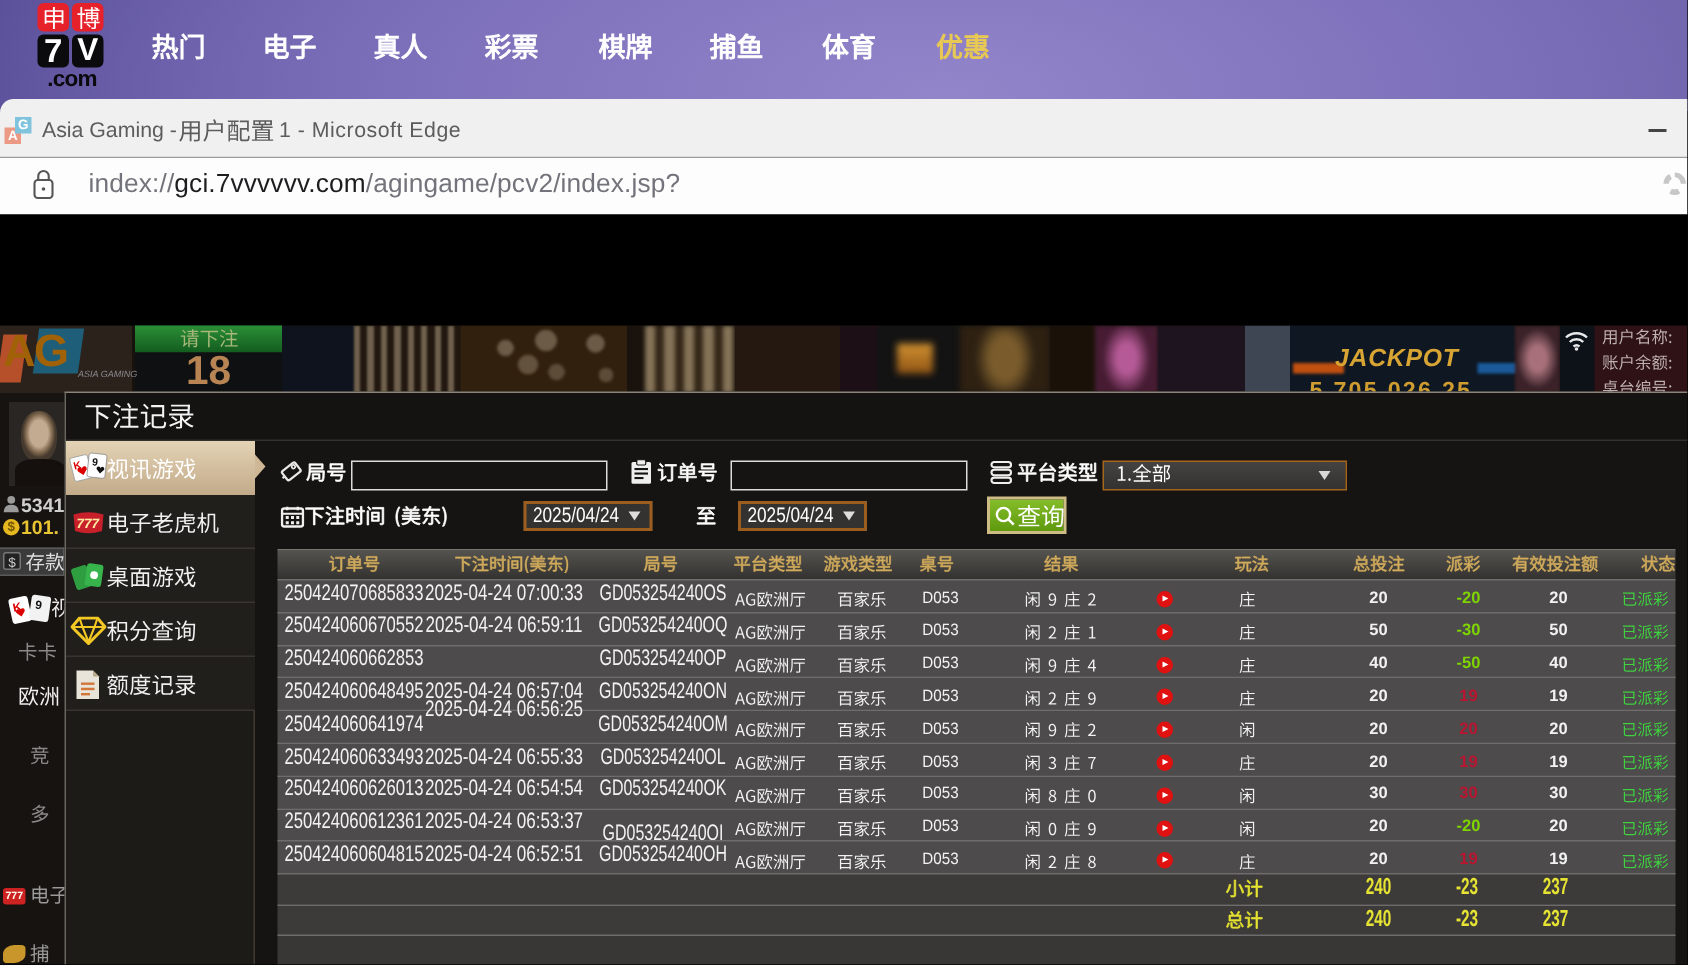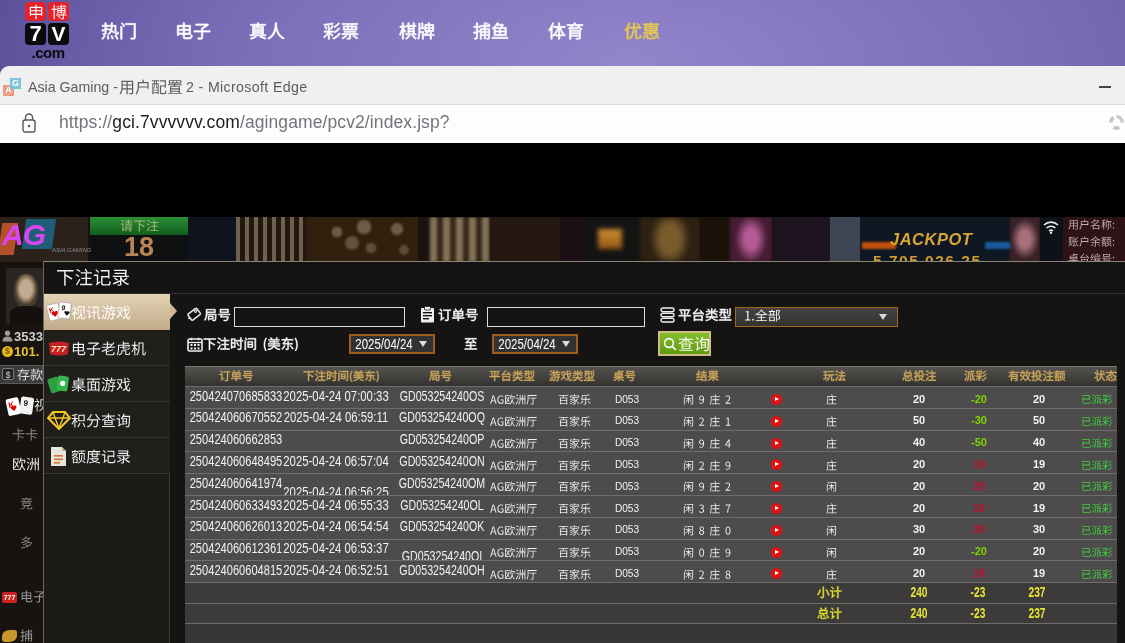--- a/index.html
+++ b/index.html
@@ -98,29 +98,29 @@
 <div style="position:absolute;left:118.5px;top:78.5px;width:64.0px;height:16.6px">
     <svg class="cj" width="64.0" height="16.6" viewBox="0 0 64.0 16.6">
       <g fill="#5c5c5c" transform="matrix(0.01600,0,0,-0.01600,0,14.08)">
         <use href="#g18" x="0"></use>
         <use href="#g19" x="1000"></use>
         <use href="#g20" x="2000"></use>
         <use href="#g21" x="3000"></use>
       </g>
     </svg>
   </div>
-<div class="ab" style="left:186px;top:79px;height:17px;color:#5c5c5c;font-size:14.2px;white-space:nowrap;letter-spacing:0.35px;line-height:17px">2 - Microsoft Edge</div>
+<div class="ab" style="left:186px;top:79px;height:17px;color:#5c5c5c;font-size:14.2px;white-space:nowrap;letter-spacing:0.35px;line-height:17px">1 - Microsoft Edge</div>
 <div class="ab" style="left:1099px;top:86px;width:12px;height:1.5px;background:#444"></div>
 <div class="ab" style="left:0;top:105px;width:1125px;height:38px;background:#fdfdfd"></div>
 <svg class="ab" style="left:22px;top:113px" width="14" height="20" viewBox="0 0 14 20">
 <rect x="1" y="7" width="12" height="12" rx="2.2" fill="none" stroke="#565656" stroke-width="1.4"></rect>
 <path d="M3.5 7 V4.5 A3.5 3.5 0 0 1 10.5 4.5 V7" fill="none" stroke="#565656" stroke-width="1.4"></path>
 <circle cx="7" cy="13" r="1.2" fill="#565656"></circle>
   </svg>
-<div class="ab" style="left:59px;top:112px;height:22px;font-size:17.5px;white-space:nowrap;letter-spacing:0.1px"><span style="color:#73737b">https://</span><span style="color:#1d1d20">gci.7vvvvvv.com</span><span style="color:#73737b">/agingame/pcv2/index.jsp?</span></div>
+<div class="ab" style="left:59px;top:112px;height:22px;font-size:17.5px;white-space:nowrap;letter-spacing:0.1px"><span style="color:#73737b">index://</span><span style="color:#1d1d20">gci.7vvvvvv.com</span><span style="color:#73737b">/agingame/pcv2/index.jsp?</span></div>
 <svg class="ab" style="left:1108px;top:114px" width="17" height="17" viewBox="0 0 17 17">
 <g fill="#c7c7c7">
       <path d="M8.5 1 A7.5 7.5 0 0 1 16 8.5 L12.5 8.5 A4.5 4.5 0 0 0 8.5 4 Z"></path>
 <path d="M1 8.5 A7.5 7.5 0 0 1 4.8 2 L6.6 5.2 A4.5 4.5 0 0 0 4.5 8.5 Z"></path>
 <path d="M12.2 15 A7.5 7.5 0 0 1 4.8 15 L6.6 11.8 A4.5 4.5 0 0 0 10.4 11.8 Z"></path>
     </g>
   </svg>
 <div class="ab" style="left:0;top:143px;width:1125px;height:74px;background:#000"></div>
 <div class="ab" style="left:0;top:217px;width:1125px;height:45px;background:#17120e;overflow:hidden">
 <div class="ab" style="left:0px;top:0;width:88px;height:45px;background:#2b221c"></div>
@@ -163,21 +163,21 @@
       <g fill="#a8b87a" transform="matrix(0.01300,0,0,-0.01300,0,11.44)">
         <use href="#g22" x="0"></use>
         <use href="#g23" x="1000"></use>
         <use href="#g24" x="2000"></use>
       </g>
     </svg>
   </div>
 <div class="ab" style="left:90px;top:233px;width:98px;text-align:center;color:#b98454;font-size:27px;font-weight:bold;line-height:29px">18</div>
 <div class="ab" style="left:0px;top:223px;width:16px;height:32px;background:#b5502a;transform:skewX(-8deg)"></div>
 <div class="ab" style="left:24px;top:219px;width:30px;height:30px;background:#1f5e78;transform:skewX(-8deg)"></div>
-<div class="ab" style="left:2px;top:219px;color:#d946ef;font-size:30px;font-weight:bold;font-style:italic;letter-spacing:-1px;line-height:32px">AG</div>
+<div class="ab" style="left:2px;top:219px;color:#a16207;font-size:30px;font-weight:bold;letter-spacing:-1px;line-height:32px">AG</div>
 <div class="ab" style="left:52px;top:247px;color:#8a8a90;font-size:6px;font-style:italic">ASIA GAMING</div>
 <div style="position:absolute;left:1068.0px;top:219.0px;width:47.1px;height:11.4px">
     <svg class="cj" width="47.1" height="11.4" viewBox="0 0 47.1 11.4">
       <g fill="#c0b0b0" transform="matrix(0.01100,0,0,-0.01100,0,9.68)">
         <use href="#g18" x="0"></use>
         <use href="#g19" x="1000"></use>
         <use href="#g25" x="2000"></use>
         <use href="#g26" x="3000"></use>
         <use href="#g27" x="4000"></use>
       </g>
@@ -207,21 +207,21 @@
   </div>
 <div class="ab" style="left:0;top:262px;width:43px;height:381px;background:#171310"></div>
 <div class="ab" style="left:6px;top:268px;width:37px;height:56px;background:#2a2624;overflow:hidden">
     <div class="ab" style="left:8px;top:6px;width:24px;height:34px;background:radial-gradient(ellipse 11px 16px at 12px 15px,#c3ab92 0 55%,#81694f 80%,#463a2e 100%);border-radius:45%"></div>
     <div class="ab" style="left:4px;top:38px;width:34px;height:18px;background:#15100d;border-radius:40% 40% 0 0"></div>
   </div>
 <svg class="ab" style="left:2px;top:330px" width="11" height="12" viewBox="0 0 11 12">
     <circle cx="5.5" cy="3.2" r="2.6" fill="#9a9a9a"></circle>
     <path d="M0.5 11.5 Q0.5 6.5 5.5 6.5 Q10.5 6.5 10.5 11.5 Z" fill="#9a9a9a"></path>
   </svg>
-<div class="ab" style="left:14px;top:330px;color:#cfcfcf;font-size:13px;font-weight:bold;line-height:13px">3533</div>
+<div class="ab" style="left:14px;top:330px;color:#cfcfcf;font-size:13px;font-weight:bold;line-height:13px">5341</div>
 <div class="ab" style="left:2px;top:346px;width:11px;height:11px;background:#e8b820;border-radius:50%;color:#7a5a00;font-size:9px;font-weight:bold;text-align:center;line-height:11px">$</div>
 <div class="ab" style="left:14px;top:345px;color:#e8c332;font-size:13px;font-weight:bold;line-height:13px">101.</div>
 <div class="ab" style="left:0px;top:365px;width:43px;height:19px;background:#3b3b3b;border:1px solid #5a5a5a;border-left:none"></div>
 <div class="ab" style="left:2px;top:368px;width:12px;height:12px;background:#222;border:1px solid #777;border-radius:2px;color:#ccc;font-size:9px;text-align:center;line-height:12px">$</div>
 <div style="position:absolute;left:17.0px;top:368.0px;width:26.0px;height:13.5px">
     <svg class="cj" width="26.0" height="13.5" viewBox="0 0 26.0 13.5">
       <g fill="#e0e0e0" transform="matrix(0.01300,0,0,-0.01300,0,11.44)">
         <use href="#g35" x="0"></use>
         <use href="#g36" x="1000"></use>
       </g>
@@ -844,21 +844,21 @@
     <svg class="cj" width="31.5" height="10.9" viewBox="0 0 31.5 10.9">
       <g fill="#3fd43f" transform="matrix(0.01050,0,0,-0.01050,0,9.24)">
         <use href="#g95" x="0"></use>
         <use href="#g80" x="1000"></use>
         <use href="#g8" x="2000"></use>
       </g>
     </svg>
   </div>
 <div class="ab" style="left:185px;top:473.2px;width:932px;height:21.8px;background:#4d4b4b;border-top:1px solid #6e6c6c"></div>
 <div class="ab" style="left:236.2px;top:473.8px;transform:translateX(-50%);white-space:nowrap"><span style="display:inline-block;font-size:15.0px;color:#f2f2f2;line-height:1;transform:scaleX(0.740);transform-origin:center">250424060641974</span></div>
-<div class="ab" style="left:335.8px;top:483px;transform:translateX(-50%);white-space:nowrap"><span style="display:inline-block;font-size:15.0px;color:#f2f2f2;line-height:1;transform:scaleX(0.757);transform-origin:center">2025-04-24 06:56:25</span></div>
+<div class="ab" style="left:335.8px;top:464px;transform:translateX(-50%);white-space:nowrap"><span style="display:inline-block;font-size:15.0px;color:#f2f2f2;line-height:1;transform:scaleX(0.757);transform-origin:center">2025-04-24 06:56:25</span></div>
 <div class="ab" style="left:442.0px;top:473.8px;transform:translateX(-50%);white-space:nowrap"><span style="display:inline-block;font-size:15.0px;color:#f2f2f2;line-height:1;transform:scaleX(0.710);transform-origin:center">GD053254240OM</span></div>
 <div style="position:absolute;left:489.8px;top:481.3px;width:47.3px;height:11.4px">
     <svg class="cj" width="47.3" height="11.4" viewBox="0 0 47.3 11.4">
       <g fill="#f2f2f2" transform="matrix(0.01100,0,0,-0.01100,0,9.68)">
         <use href="#g85" x="0"></use>
         <use href="#g86" x="608"></use>
         <use href="#g39" x="1297"></use>
         <use href="#g40" x="2297"></use>
         <use href="#g87" x="3297"></use>
       </g>

